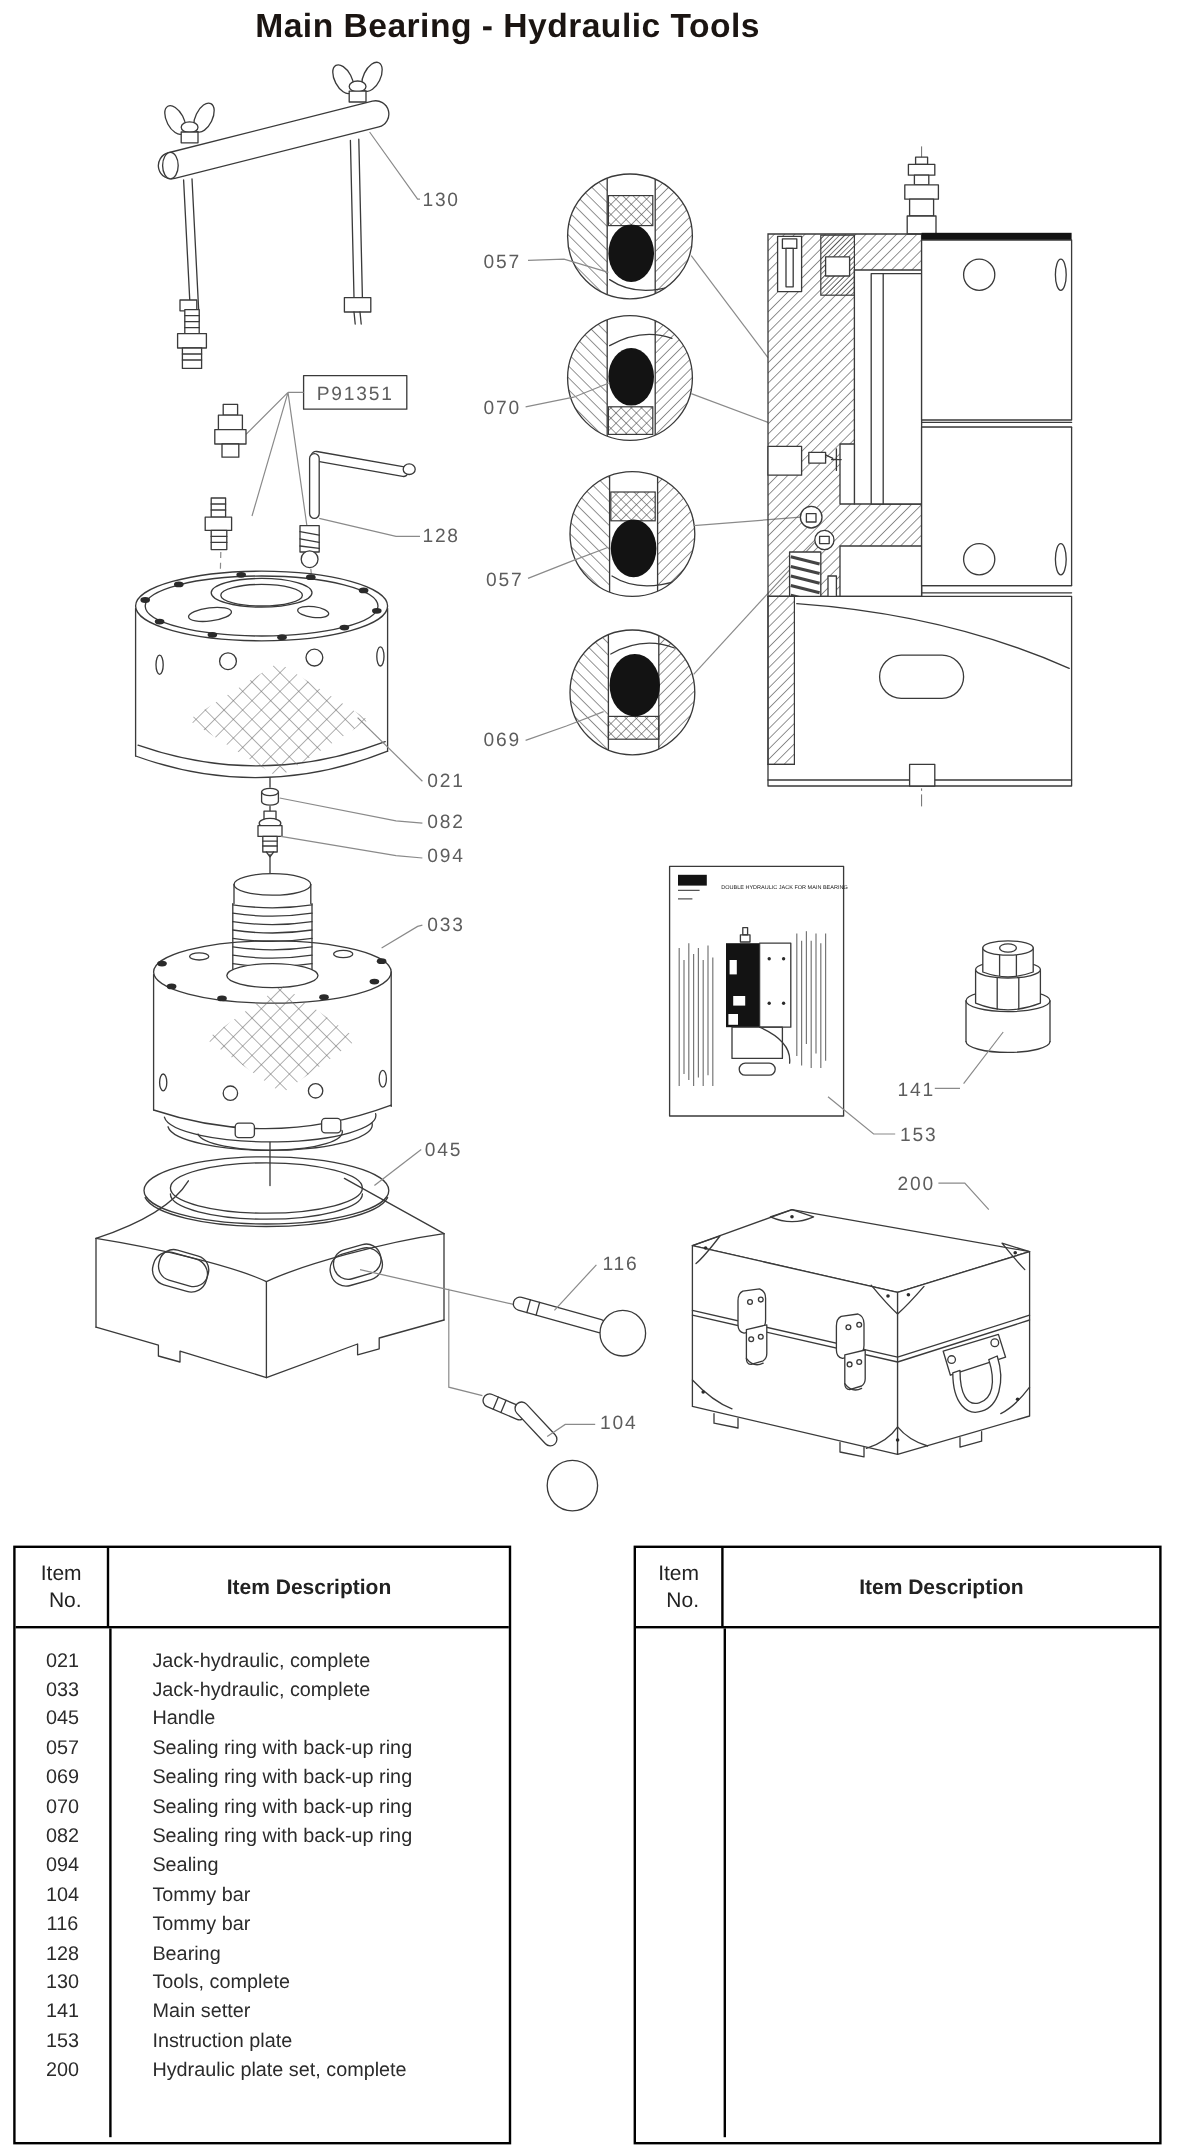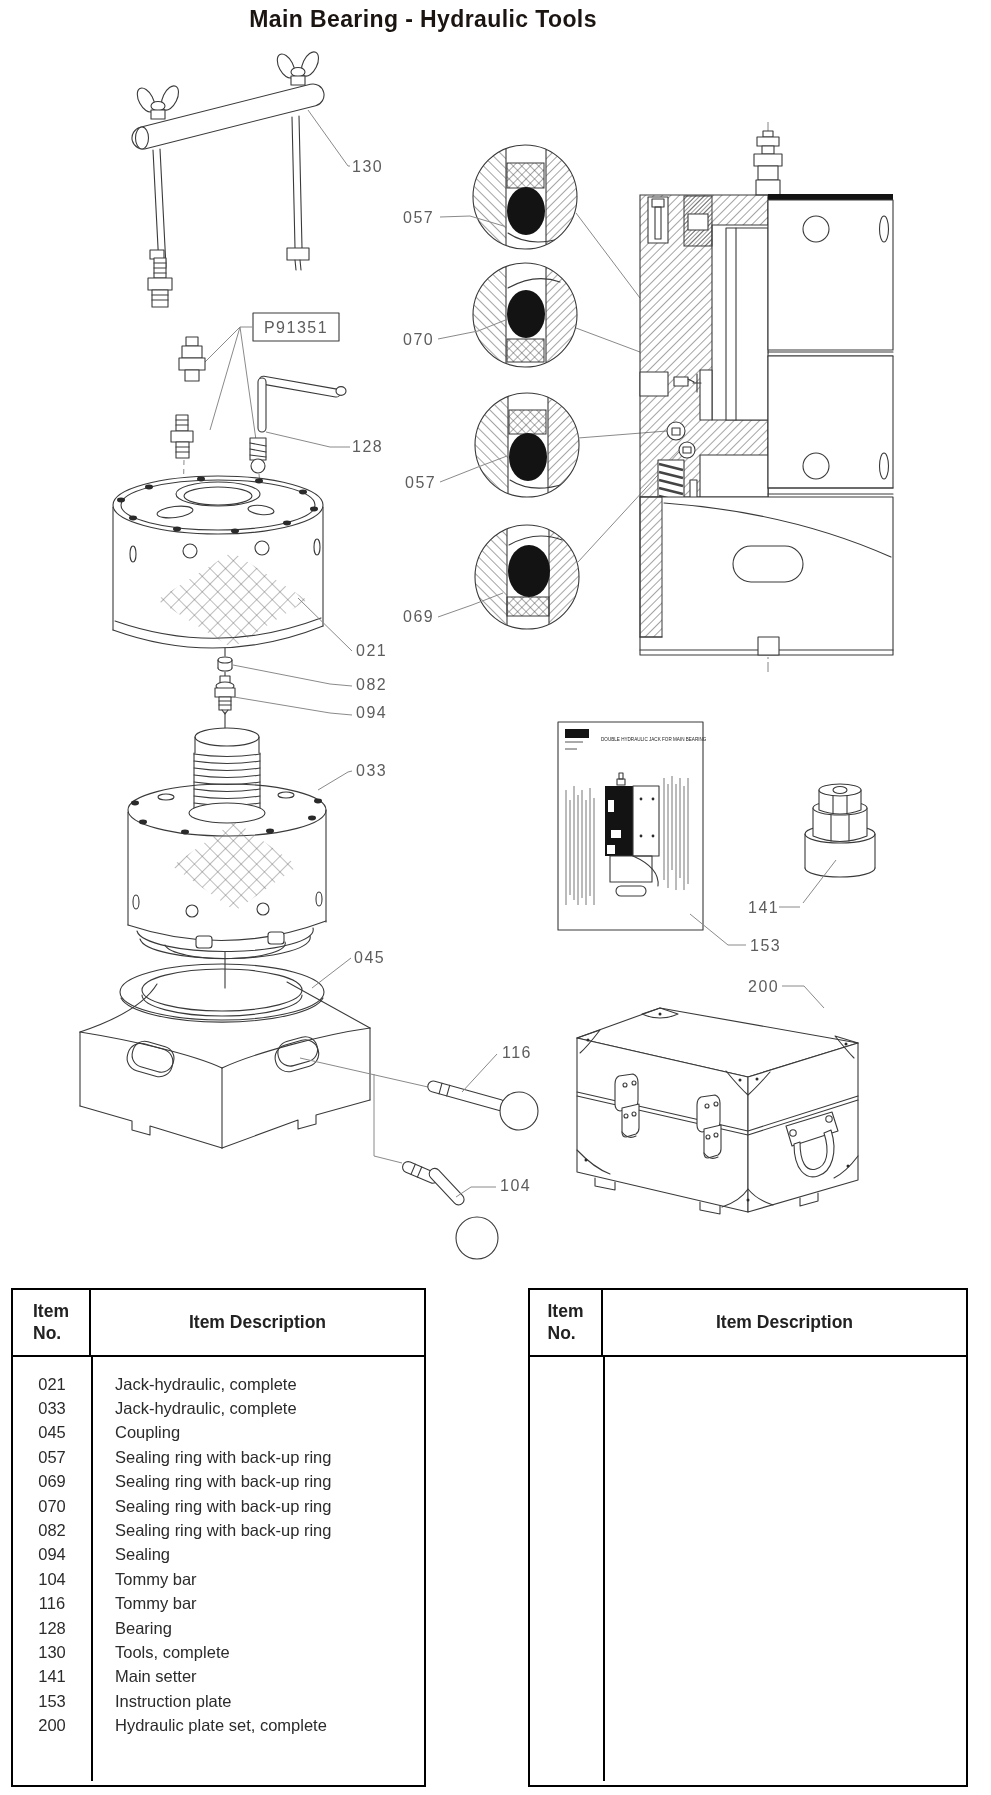--- a/index.html
+++ b/index.html
@@ -1,43 +1,43 @@
 <!DOCTYPE html>
 <html><head>
 <meta charset="utf-8">
 <style>
   html,body{margin:0;padding:0;background:#fff;}
   .page{position:relative;width:991px;height:1795px;background:#fff;overflow:hidden;
         font-family:"Liberation Sans",sans-serif;color:#222;}
   .page-title{position:absolute;top:6px;left:0;width:846px;margin:0;text-align:center;
-        font-size:23px;font-weight:bold;color:#1b1512;letter-spacing:.4px;}
+        font-size:28px;font-weight:bold;color:#1b1512;letter-spacing:.4px;}
   svg{position:absolute;left:0;top:0;}
   .ln{fill:none;stroke:#3a3a3a;stroke-width:1.1;stroke-linejoin:round;stroke-linecap:round;}
   .fw{fill:#fff;stroke:#3a3a3a;stroke-width:1.1;stroke-linejoin:round;}
   .fk{fill:#131313;stroke:none;}
   .ld{fill:none;stroke:#8a8a8a;stroke-width:1;}
   .dsh{stroke-dasharray:5 4;}
   .dot{fill:#2a2a2a;stroke:none;}
   .callout{font-family:"Liberation Sans",sans-serif;font-size:16px;fill:#5d5d5d;letter-spacing:1.5px;}
   .plate-title{font-family:"Liberation Sans",sans-serif;font-size:4.6px;fill:#222;}
   .plate-ln{stroke:#555;stroke-width:1;}
   
   .ptable{position:absolute;border:2.4px solid #000;background:#fff;}
   .ptable .hdr{display:flex;border-bottom:2px solid #000;box-sizing:border-box;}
-  .ptable .hdr .c1{display:flex;align-items:center;justify-content:center;text-align:left;
-      font-weight:bold;font-size:17.5px;white-space:pre-line;line-height:1.25;box-sizing:border-box;
+  .ptable .hdr .c1{display:flex;align-items:center;justify-content:center;text-align:right;
+      font-weight:normal;font-size:17.5px;white-space:pre-line;line-height:1.25;box-sizing:border-box;
       border-right:2px solid #000;}
   .ptable .hdr .c2{flex:1;display:flex;align-items:center;justify-content:center;
       font-weight:bold;font-size:17.5px;}
   .ptable .tbody{position:relative;box-sizing:border-box;}
   .ptable .tbody .divider{position:absolute;top:0;bottom:0;width:2px;background:#000;}
   .ptable .tbody .rows{padding-top:15px;}
   .prow{display:flex;height:24.4px;align-items:center;font-size:16.5px;color:#2b2b2b;}
   .prow .c1{text-align:center;box-sizing:border-box;}
-  .prow .c2{padding-left:24px;}
+  .prow .c2{padding-left:36px;}
 </style>
 </head>
 <body>
 
 <div class="page">
 
   <h1 class="page-title">Main Bearing - Hydraulic Tools</h1>
 
   <svg id="diagram" width="991" height="1270" viewBox="0 0 991 1270">
     <defs>
@@ -516,21 +516,21 @@
           <div class="prow">
             <div class="c1" style="width: 78px;">021</div>
             <div class="c2">Jack-hydraulic, complete</div>
           </div>
           <div class="prow">
             <div class="c1" style="width: 78px;">033</div>
             <div class="c2">Jack-hydraulic, complete</div>
           </div>
           <div class="prow">
             <div class="c1" style="width: 78px;">045</div>
-            <div class="c2">Coupling</div>
+            <div class="c2">Handle</div>
           </div>
           <div class="prow">
             <div class="c1" style="width: 78px;">057</div>
             <div class="c2">Sealing ring with back-up ring</div>
           </div>
           <div class="prow">
             <div class="c1" style="width: 78px;">069</div>
             <div class="c2">Sealing ring with back-up ring</div>
           </div>
           <div class="prow">

